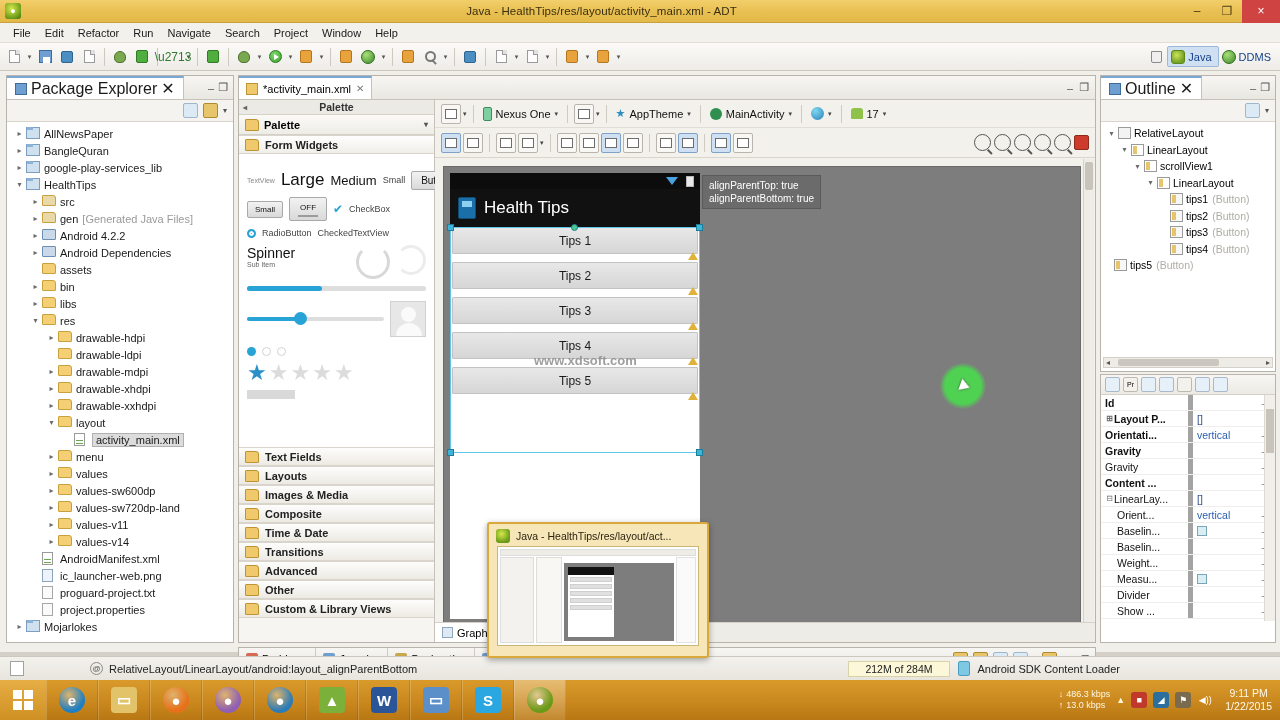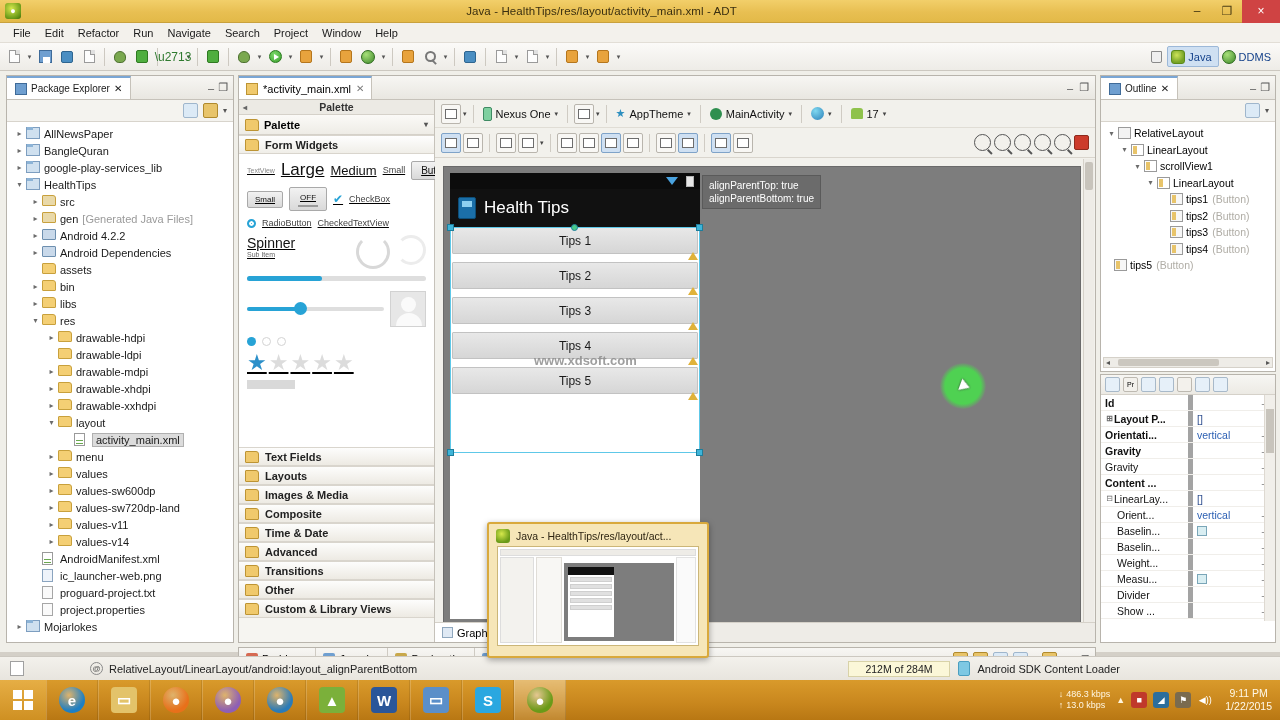--- a/index.html
+++ b/index.html
@@ -100,21 +100,21 @@
   .view {
     position: absolute; background: #fff;
     border: 1px solid #b8b4ac;
   }
   .view-tabbar {
     height: 24px; background: linear-gradient(#f7f6f3, #e9e7e1);
     border-bottom: 1px solid #c6c2ba; display: flex; align-items: stretch;
     position: relative;
   }
   .view-tab {
-    display: flex; align-items: center; gap: 4px; padding: 0 8px; font-size: 10px;
+    display: flex; align-items: center; gap: 4px; padding: 0 8px; font-size: 16px;
     background: #fff; border-right: 1px solid #c6c2ba;
     border-top: 2px solid #7aa6d4; color: #1a1a1a; font-weight: normal;
   }
   .view-tab .tab-ic { width: 12px; height: 12px; background:#6f9fd0; border:1px solid #3f6b99; }
   .view-tools { margin-left: auto; display: flex; align-items: center; gap: 4px; padding-right: 5px; color:#555;}
   .view-toolrow {
     height: 22px; background: #f4f3ef; border-bottom: 1px solid #d8d4cc;
     display:flex; align-items:center; justify-content:flex-end; gap: 5px; padding-right: 6px;
   }
   .mini-btn { width:15px;height:15px;border:1px solid #9fb6cc; background:#dceaf6; border-radius:2px;}
@@ -167,21 +167,21 @@
     background: linear-gradient(#fbfaf7,#eeece6); border-bottom: 1px solid #d5d1c9;
     font-weight: bold; font-size: 11px;
   }
   .pal-ic { width:14px;height:12px;background:#f0c96c;border:1px solid #bd9434;border-radius:1px 3px 1px 1px;}
   .pal-group {
     height: 19px; display: flex; align-items: center; gap: 6px; padding: 0 6px;
     background: linear-gradient(#fdfdfc,#edeae3); border: 1px solid #d9d5cd; border-left:none;border-right:none;
     font-weight: bold; font-size: 11px; color: #222;
   }
   .pal-group.active { background: linear-gradient(#fefefe,#f0eee8); }
-  .pal-canvas { background: #fff; padding: 6px 8px; position: relative; text-decoration: underline; }
+  .pal-canvas { background: #fff; padding: 16px 8px; position: relative; }
 
   .wg-row { display:flex; align-items:center; gap:6px; margin-bottom: 7px; }
   .wg-tiny { font-size: 7px; color:#888; }
   .wg-large { font-size: 17px; color:#111; }
   .wg-med { font-size: 13px; color:#111; }
   .wg-small { font-size: 9px; color:#444; }
   .wg-btn { background: linear-gradient(#f2f2f2,#d9d9d9); border:1px solid #a9a9a9;
             border-radius:2px; font-size: 10px; padding: 3px 9px; color:#111; }
   .wg-btn.sm { font-size: 8px; padding: 3px 7px;}
   .wg-btn.off { font-size:8px; padding: 5px 10px 8px; position:relative;}
@@ -866,25 +866,25 @@
               <div class="pal-group">
                 <span class="pal-ic"></span>
                 <span>Composite</span>
               </div>
               <div class="pal-group">
                 <span class="pal-ic"></span>
                 <span>Time &amp; Date</span>
               </div>
               <div class="pal-group">
                 <span class="pal-ic"></span>
-                <span>Advanced</span>
+                <span>Transitions</span>
               </div>
               <div class="pal-group">
                 <span class="pal-ic"></span>
-                <span>Transitions</span>
+                <span>Advanced</span>
               </div>
               <div class="pal-group">
                 <span class="pal-ic"></span>
                 <span>Other</span>
               </div>
               <div class="pal-group">
                 <span class="pal-ic"></span>
                 <span>Custom &amp; Library Views</span>
               </div>
             </div>

